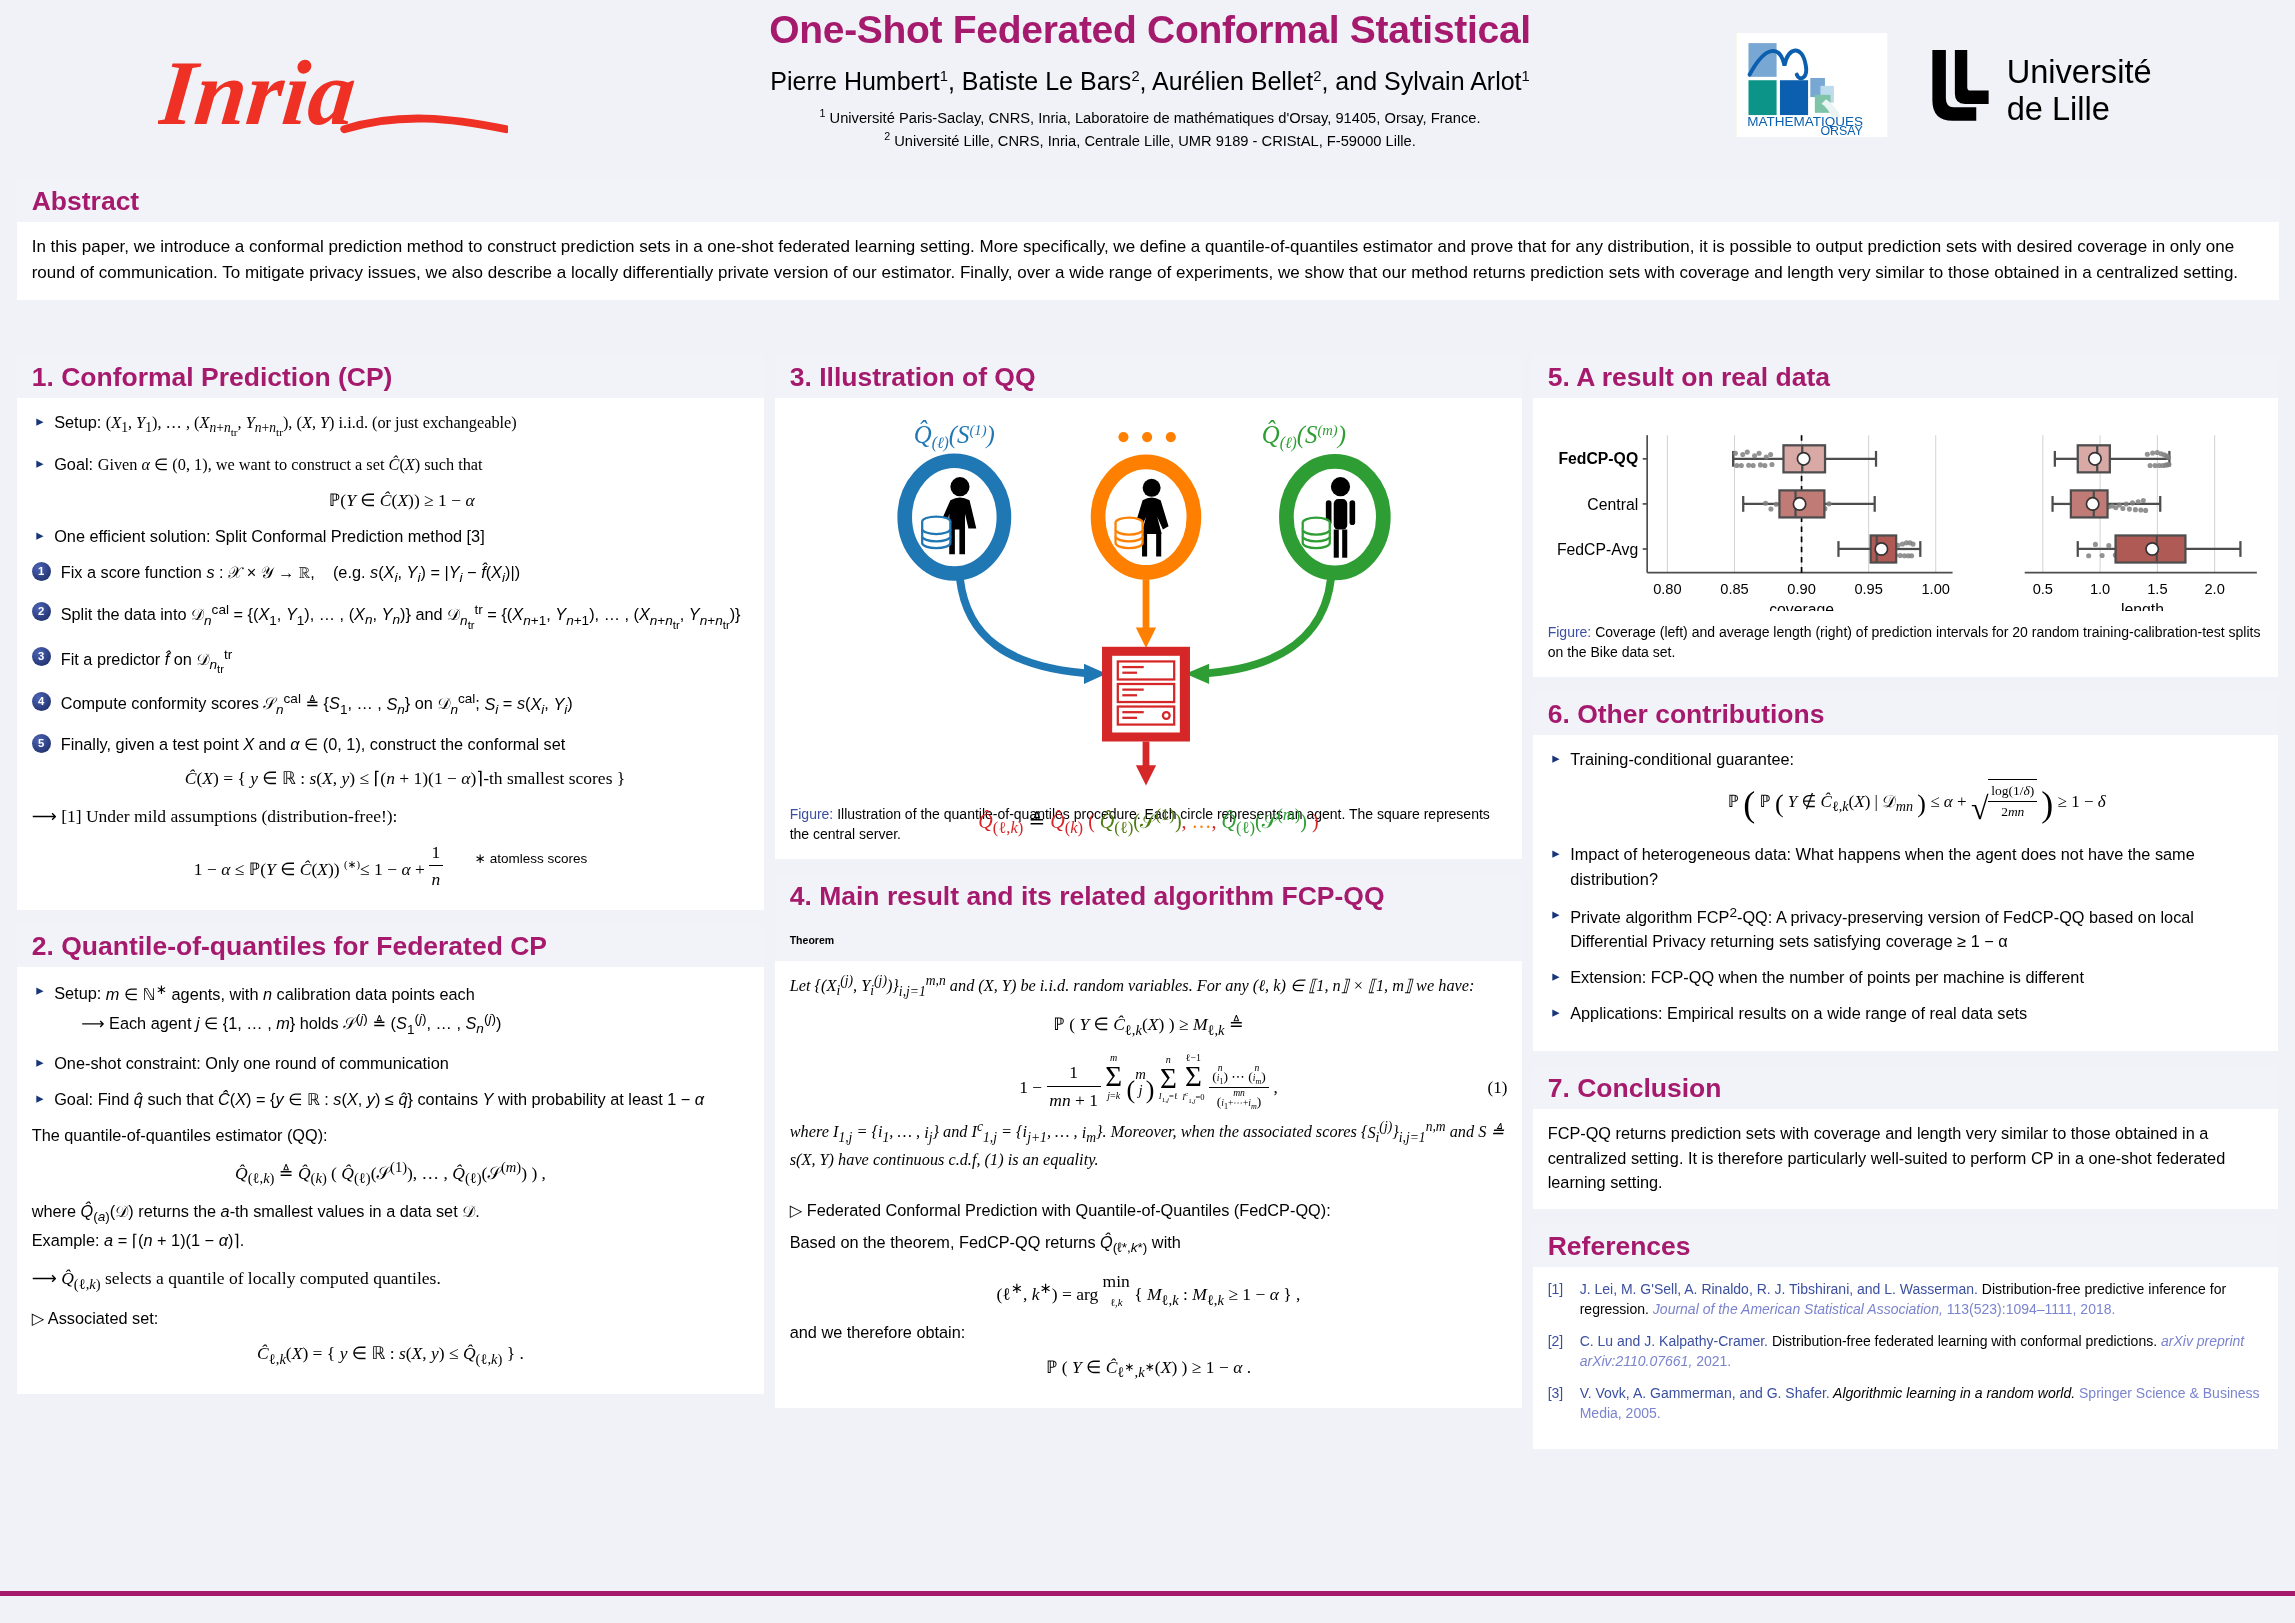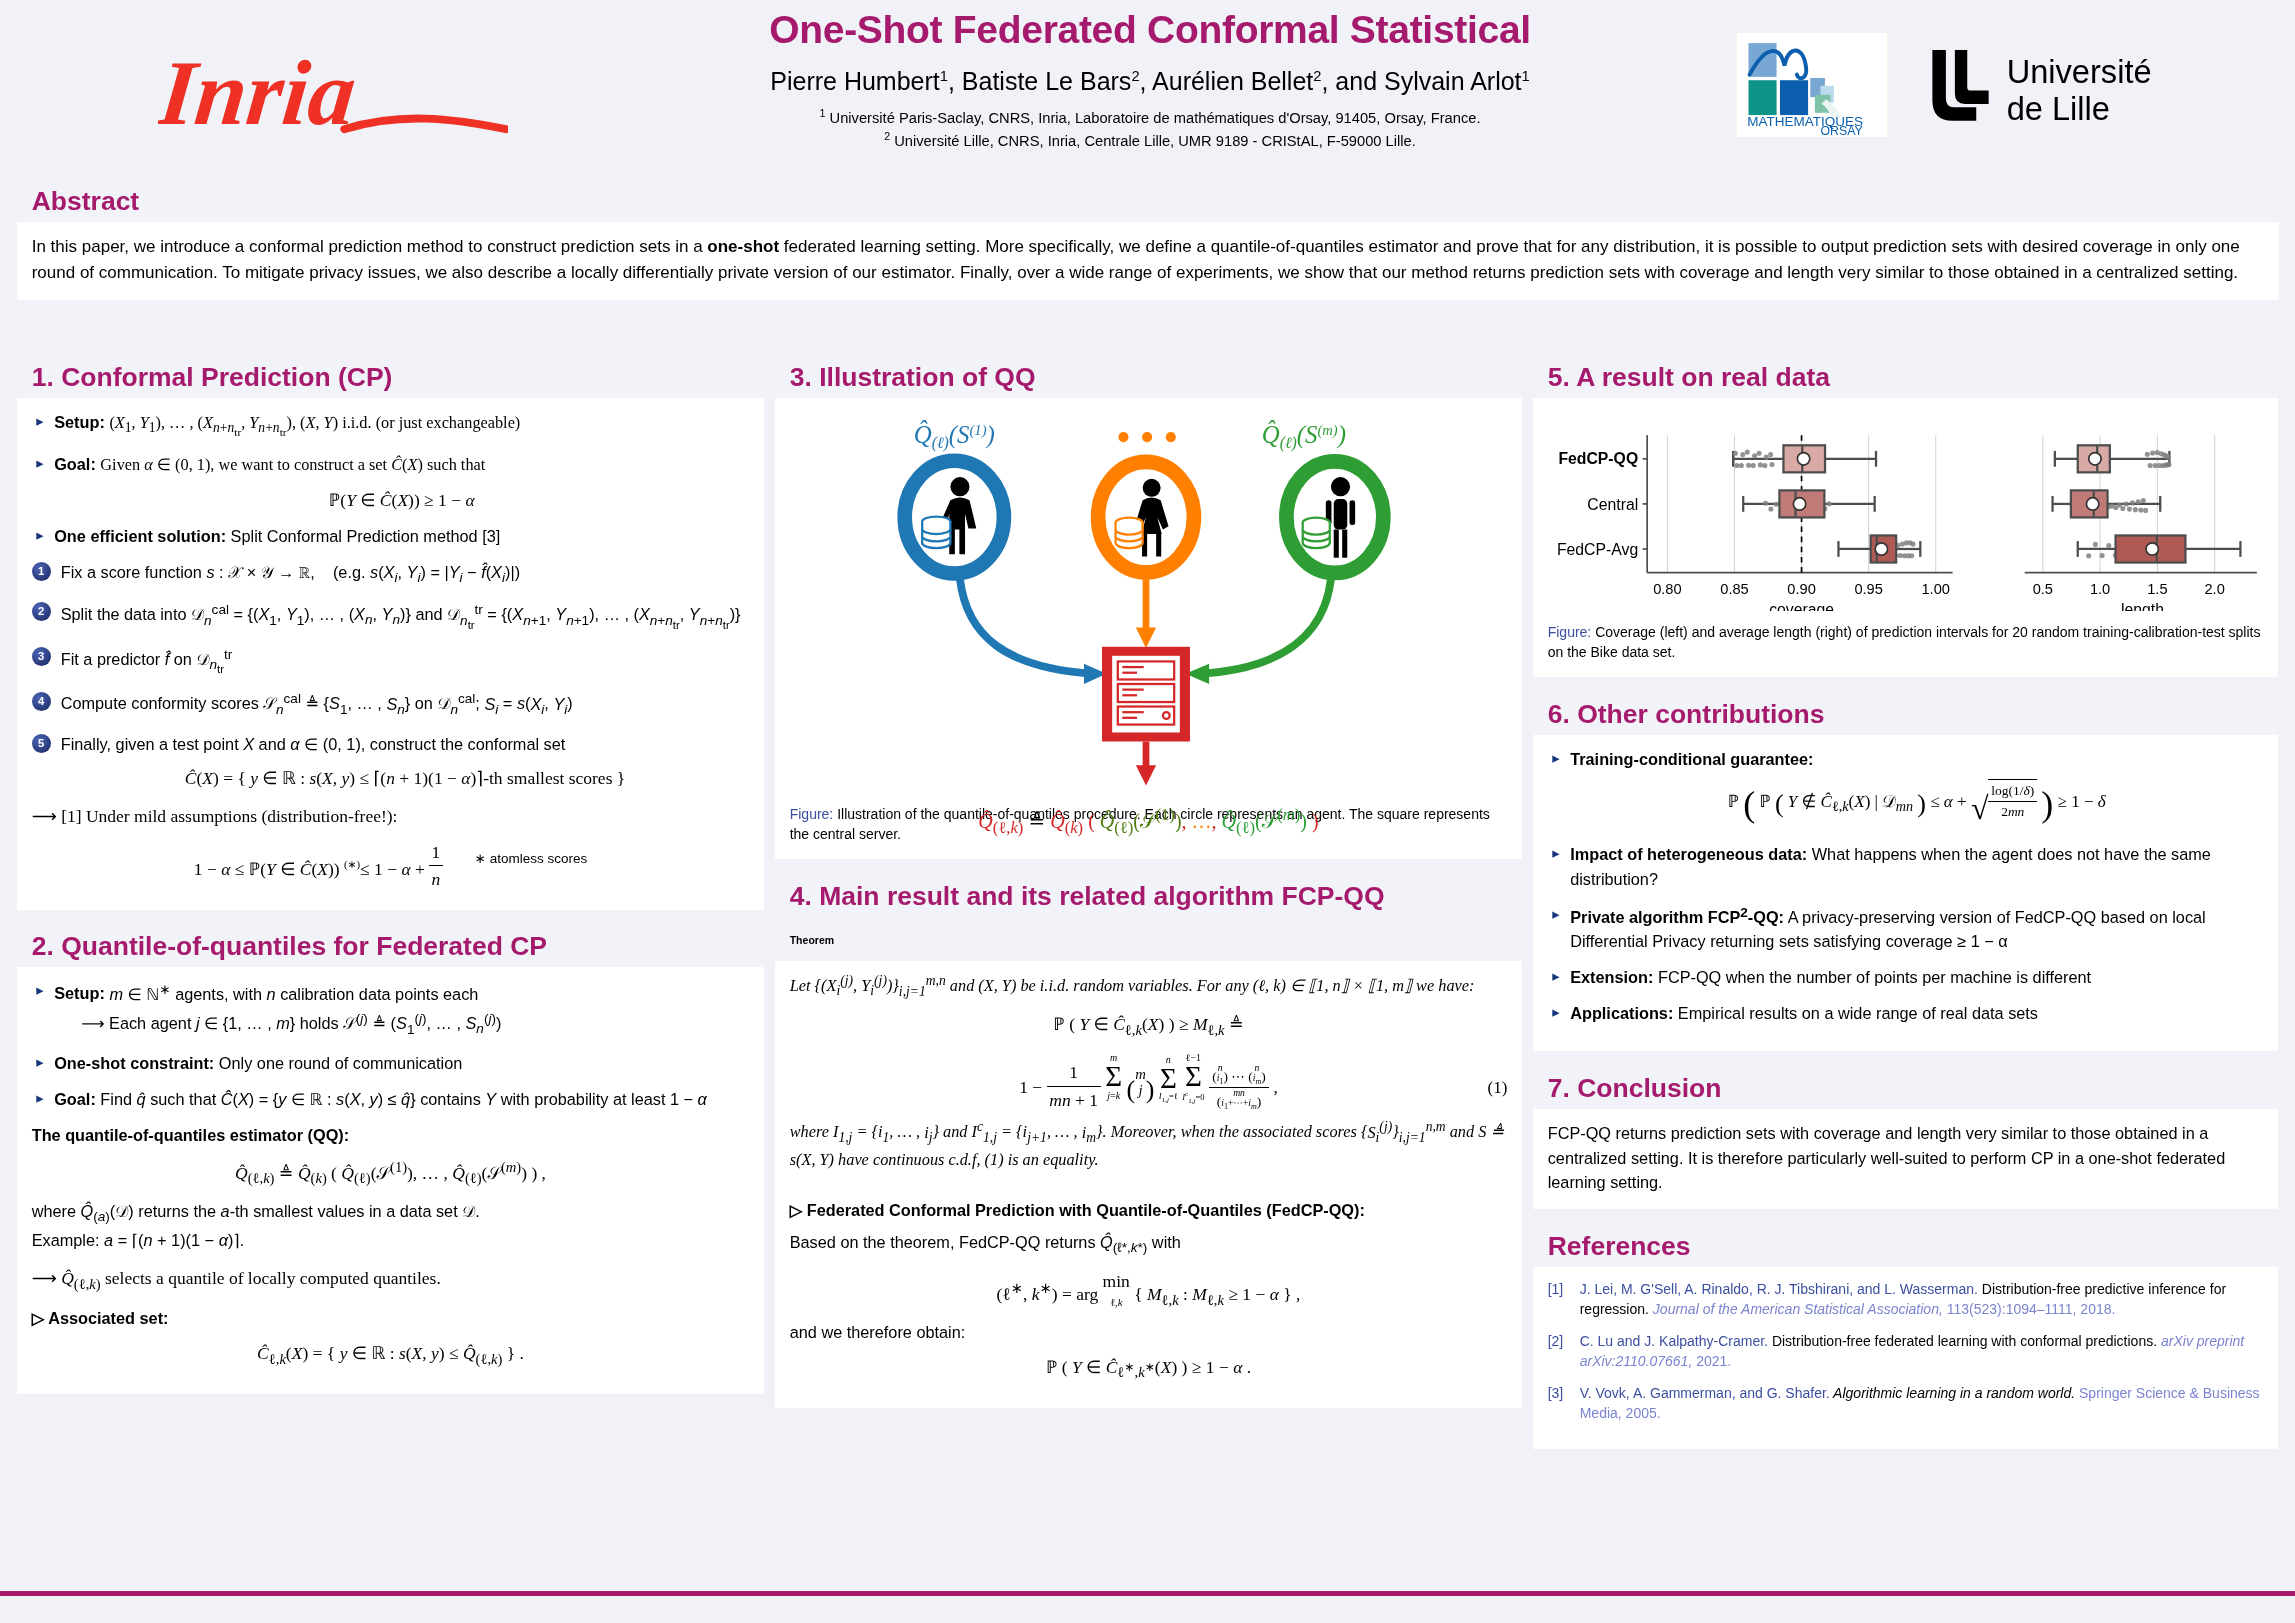--- a/index.html
+++ b/index.html
@@ -49,21 +49,21 @@
   .col1{left:17px;width:747px;}
   .col2{left:775px;width:747px;}
   .col3{left:1533px;width:745px;}
 
   .sec{margin-bottom:14.7px;}
 
   
   ul.bl{list-style:none;margin:0;padding:0;}
   ul.bl>li{position:relative;padding-left:22.5px;margin:0 0 11.3px 0;}
   ul.bl>li:before{content:"\25B8";position:absolute;left:4.5px;top:0;color:#16357a;font-size:14.7px;}
-  .b{font-weight:bold;}
+  .b{font-weight:normal;}
   .sub{padding-left:27px;margin:2.3px 0 0 0;}
 
   ol.num{list-style:none;margin:0;padding:0;counter-reset:st;}
   ol.num>li{position:relative;padding-left:29px;margin:0 0 11.3px 0;counter-increment:st;}
   ol.num>li:before{
     content:counter(st);position:absolute;left:0;top:2.3px;
     width:19px;height:19px;border-radius:50%;
     background:radial-gradient(circle at 35% 30%,#4a63b5,#18265e);
     color:#fff;font-size:11.3px;line-height:19px;text-align:center;font-weight:bold;
   }

